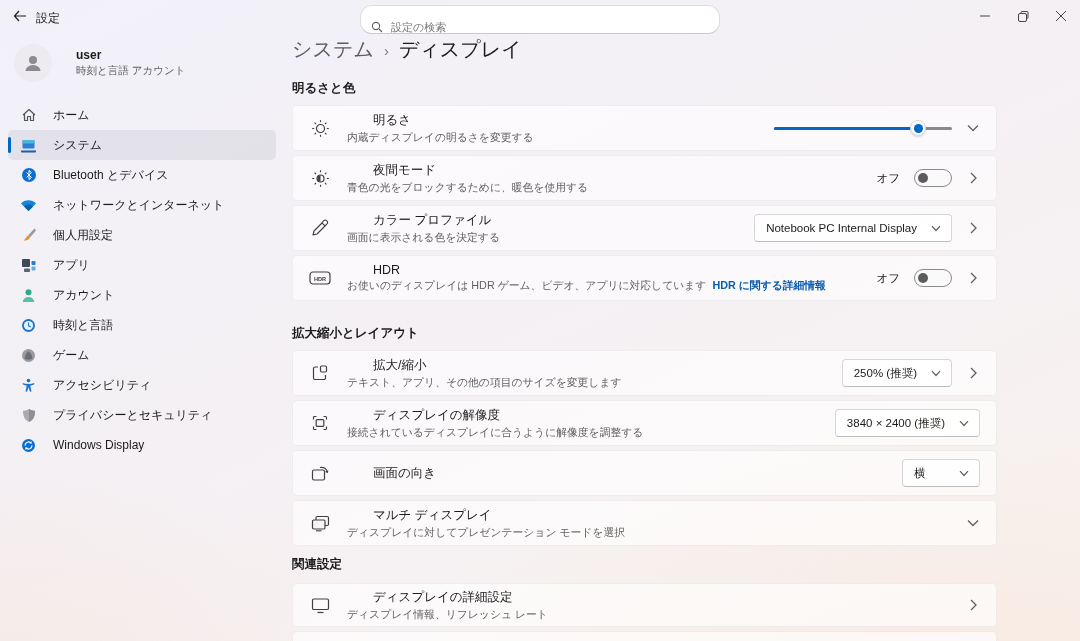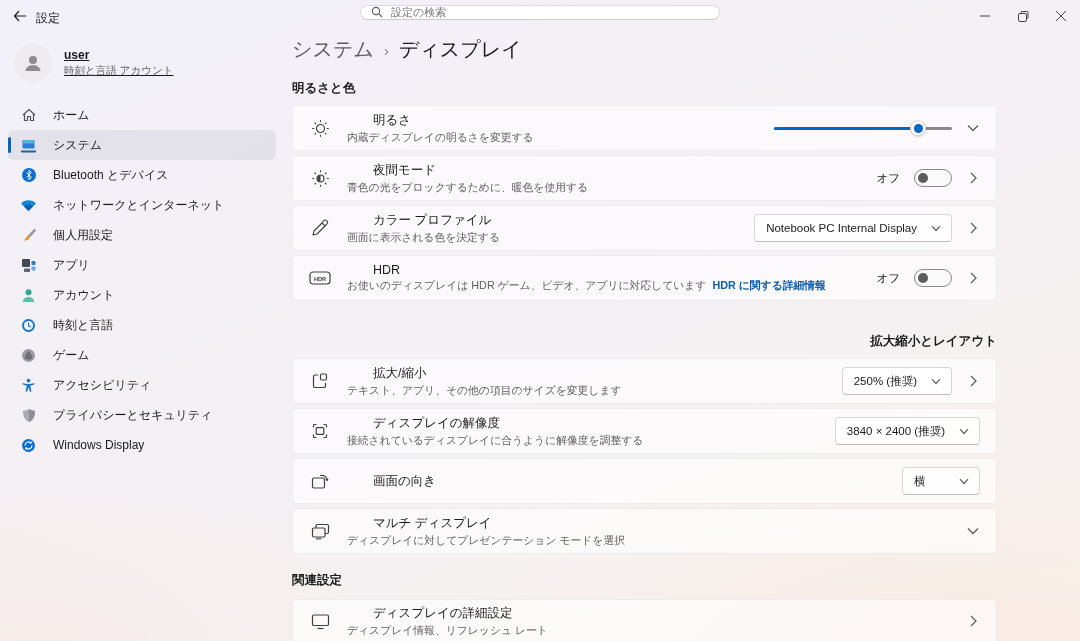--- a/index.html
+++ b/index.html
@@ -12,50 +12,50 @@
       radial-gradient(700px 400px at 0% 105%, rgba(248,228,218,.45) 0%, rgba(248,228,218,0) 55%),
       linear-gradient(155deg,#f2f1f9 0%,#f4f0f4 45%,#f8f2ee 100%);
     position:relative;
   }
   svg { display:block; }
 
   
   .titlebar { position:absolute; top:0; left:0; width:100%; height:32px; }
   .back-btn { position:absolute; left:10px; top:7px; width:20px; height:18px; display:flex; align-items:center; justify-content:center; cursor:pointer; }
   .app-title { position:absolute; left:36px; top:10px; font-size:12px; }
-  .searchbox { position:absolute; left:360px; top:5px; width:360px; height:15px; background:#fff;
-    border:1px solid #dcdce2; border-bottom-color:#c9c9cf; border-radius:12px; display:flex; align-items:flex-start; padding:0 10px; }
+  .searchbox { position:absolute; left:360px; top:5px; width:360px; height:29px; background:#fff;
+    border:1px solid #dcdce2; border-bottom-color:#c9c9cf; border-radius:12px; display:flex; align-items:flex-end; padding:0 10px; }
   .searchbox input { border:none; outline:none; background:transparent; font-size:11px; color:#707070; width:100%; margin-left:8px; font-family:inherit; }
   .win-controls { position:absolute; right:0; top:0; height:32px; display:flex; }
   .win-btn { width:38px; height:32px; display:flex; align-items:center; justify-content:center; color:#444; cursor:pointer; }
 
   
   .sidebar { position:absolute; left:0; top:32px; width:284px; height:609px; }
   .user-card { display:flex; align-items:center; padding:12px 14px 14px; }
   .avatar { width:38px; height:38px; border-radius:50%; background:#edeaf0; display:flex; align-items:center; justify-content:center; }
-  .user-meta { margin-left:12px;text-decoration:underline; }
+  .user-meta { margin-left:24px; }
   .user-name { font-size:12px; font-weight:bold; }
   .user-type { font-size:10.5px; color:#5d5d5d; margin-top:2px; }
   .nav { padding:4px 8px; }
   .nav-item { position:relative; height:30px; display:flex; align-items:center; border-radius:5px; padding-left:12px; cursor:pointer; }
   .nav-item.sel { background:rgba(120,120,140,.13); }
   .nav-item.sel .accent { position:absolute; left:0; top:7px; width:3px; height:16px; border-radius:2px; background:#0067c0; }
   .nicon { width:17px; height:17px; display:flex; align-items:center; justify-content:center; }
   .nlabel { font-size:12px; margin-left:16px; white-space:nowrap; }
 
   
   .main { position:absolute; left:292px; top:36px; width:705px; }
   .breadcrumb { font-size:20px; display:flex; align-items:baseline; line-height:26px; }
   .bc-parent { color:#5b5b63; cursor:pointer; }
   .bc-sep { color:#7b7b83; margin:0 10px; font-size:15px; }
   .bc-current { color:#1a1a1a; font-weight:500; }
   .section-label { font-size:12.5px; font-weight:bold; }
   .sl-1 { margin:16px 0 8px; }
-  .sl-2 { margin:32px 0 8px;text-align:right; }
-  .sl-3 { margin:18px 0 10px; }
+  .sl-2 { margin:24px 0 8px; }
+  .sl-3 { margin:10px 0 10px; }
 
   .card { height:46px; margin-bottom:4px; background:rgba(255,255,255,.62); border:1px solid rgba(0,0,0,.055);
     border-radius:5px; display:flex; align-items:center; padding:0 16px; cursor:pointer; }
   .card.partial { height:20px; margin-top:0; }
   .ricon { width:22px; display:flex; justify-content:center; }
   .rtext { margin-left:16px; flex:1; min-width:0; }
   .rtitle { font-size:12.5px;margin-left:26px; }
   .rsub { font-size:10.8px; color:#5f5f5f; margin-top:2px; white-space:nowrap; }
   .rsub .link { color:#0b5cad; font-weight:bold; cursor:pointer; margin-left:6px; }
   .rcontrols { display:flex; align-items:center; gap:14px; }

